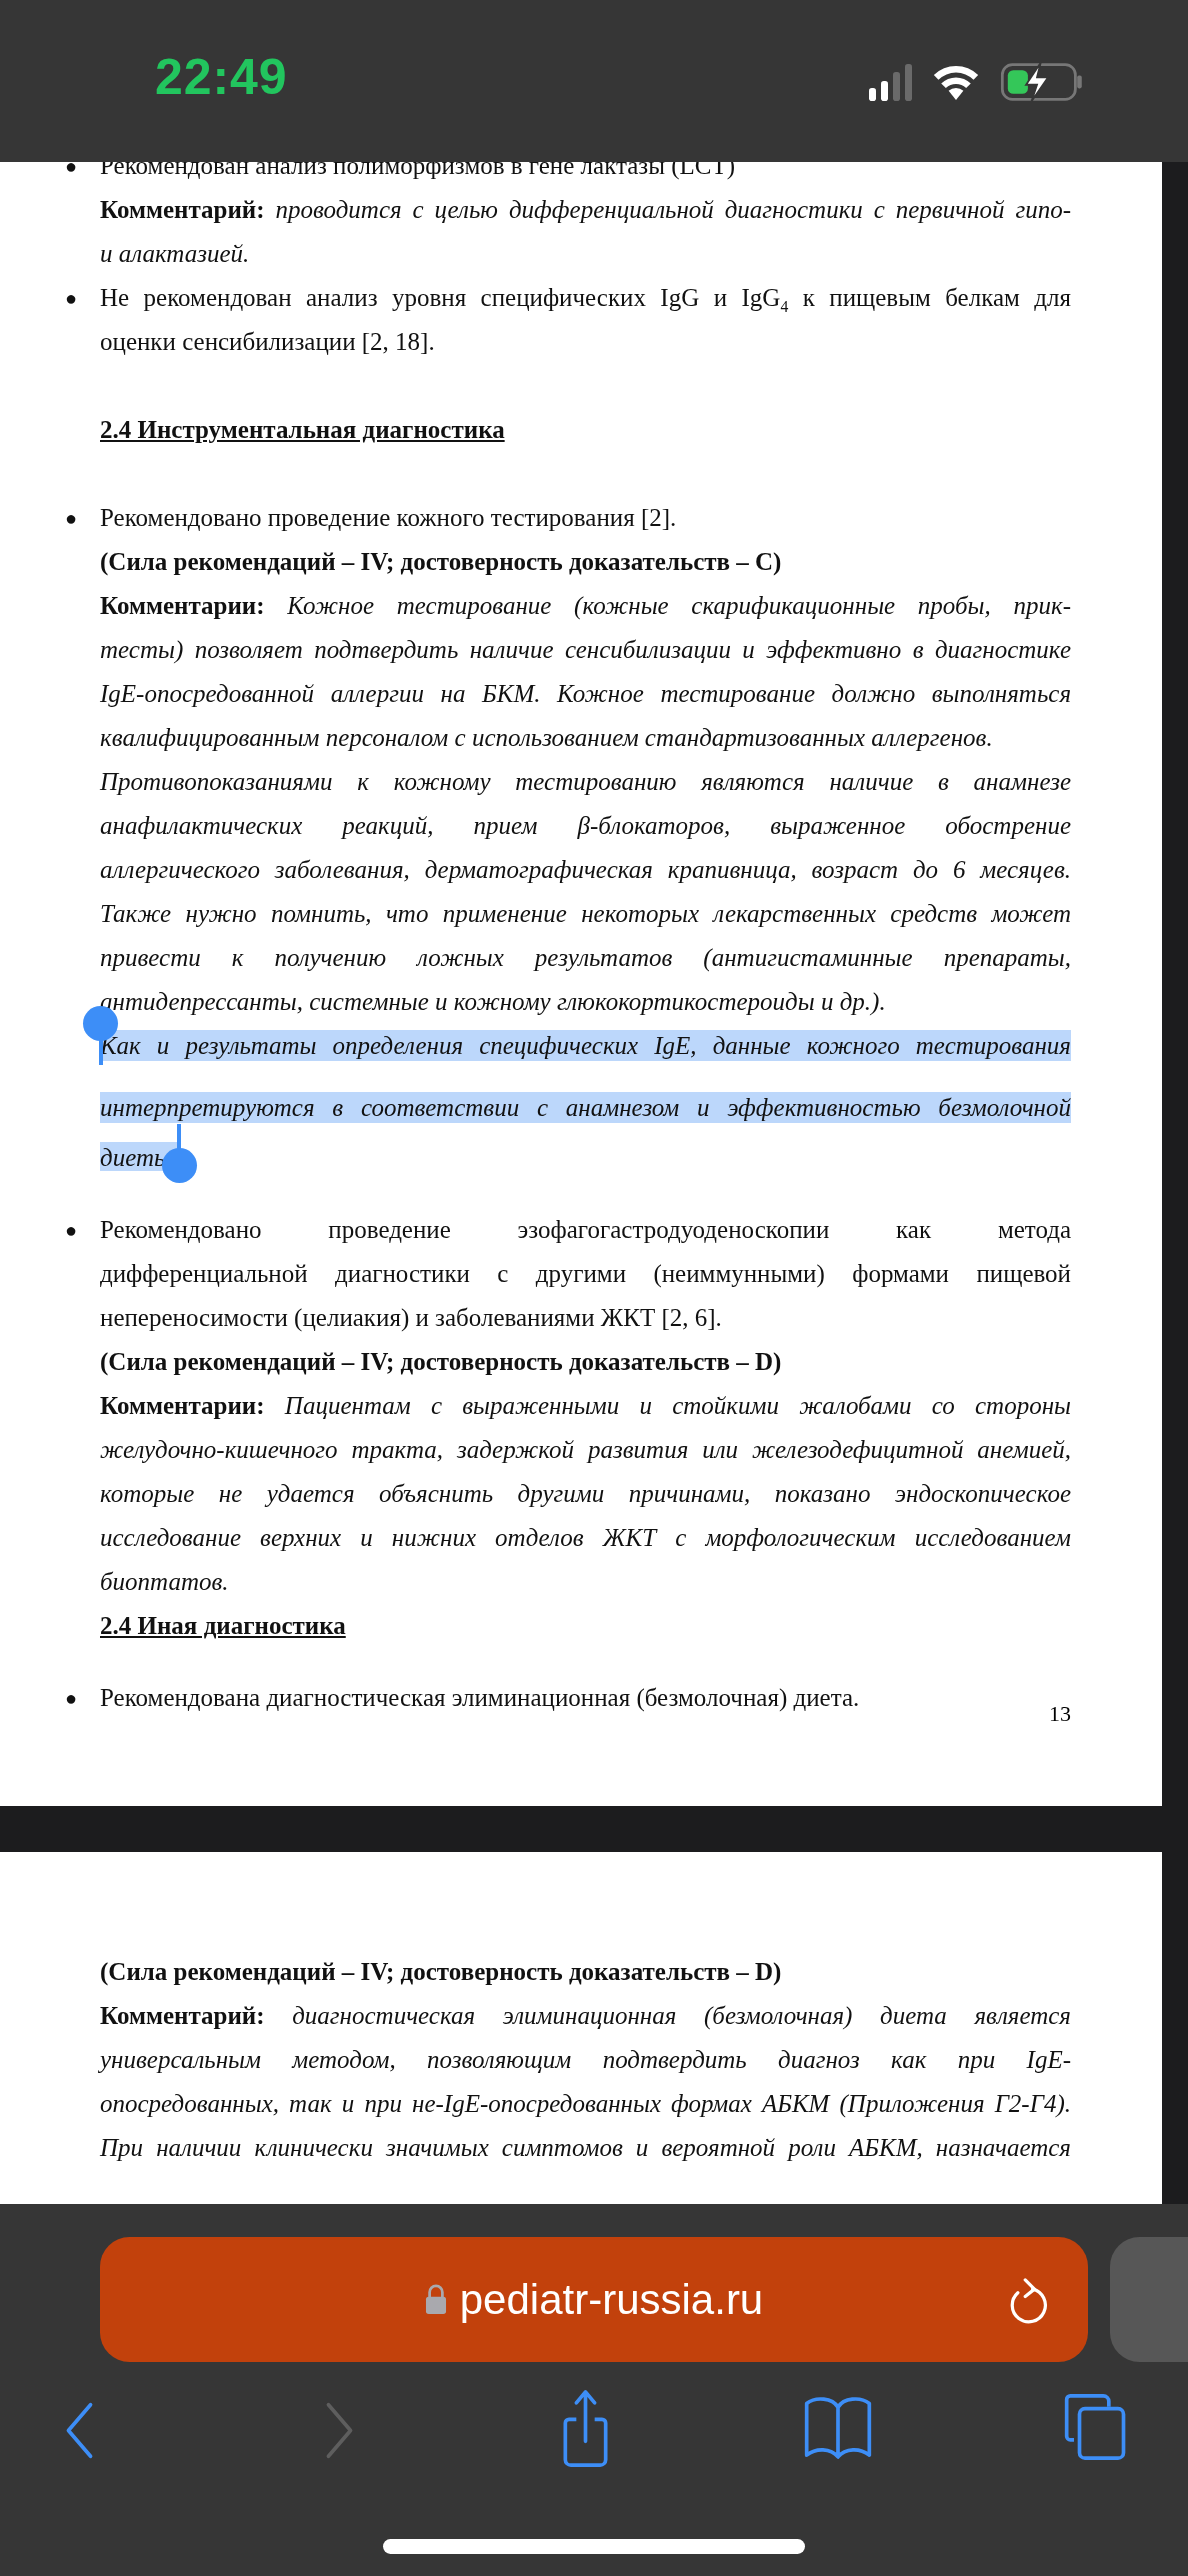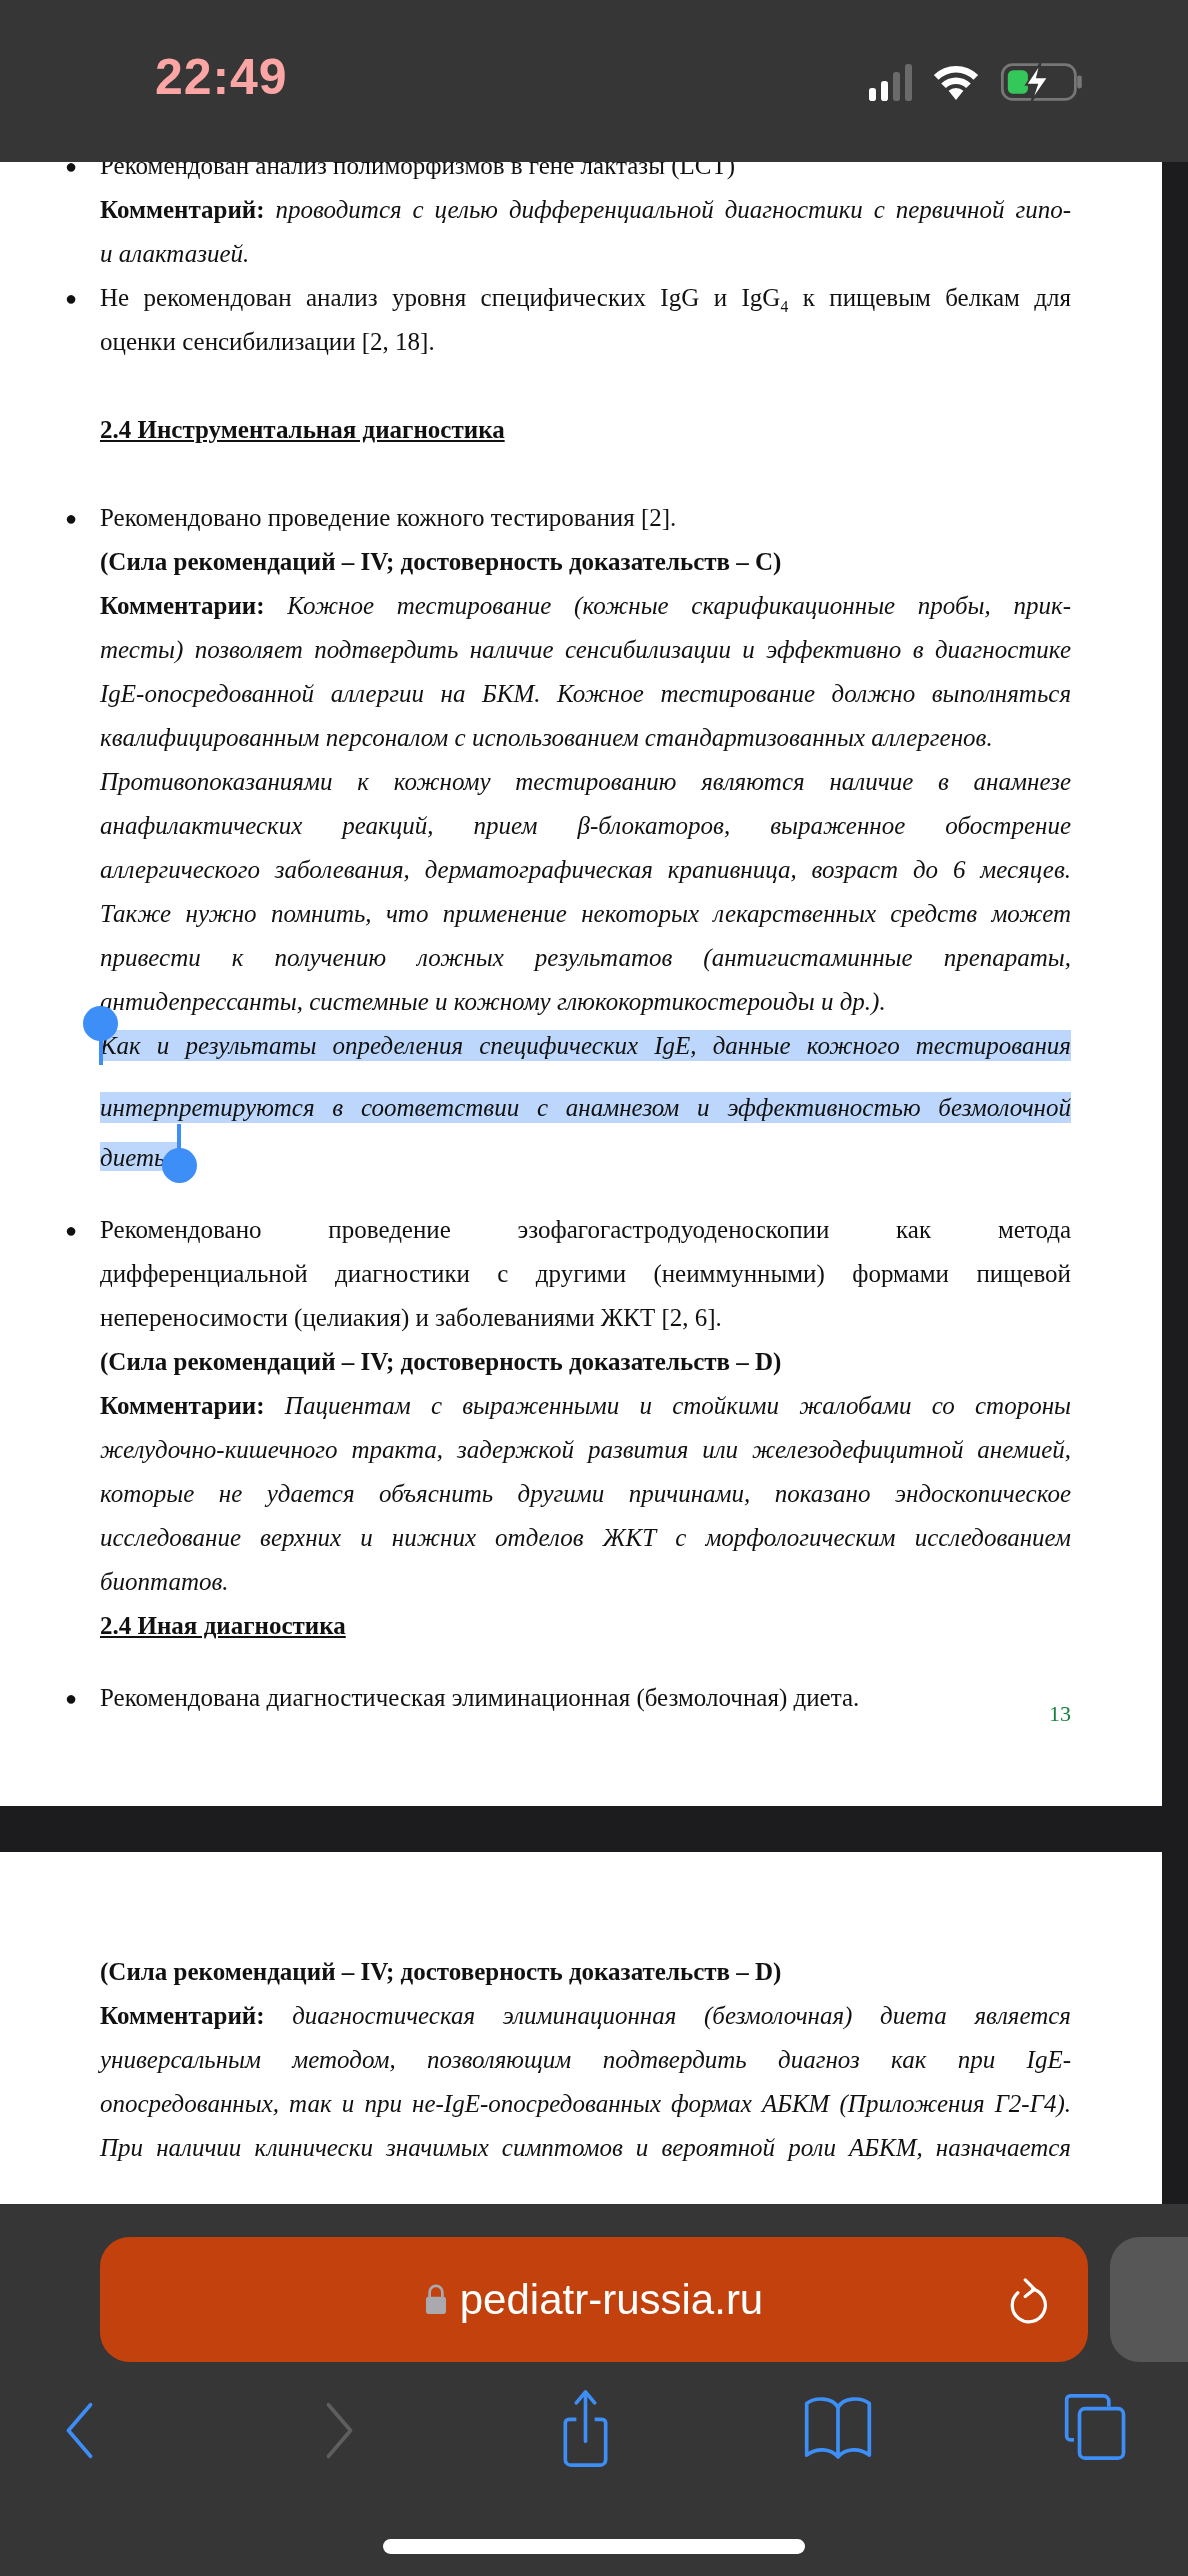--- a/index.html
+++ b/index.html
@@ -1,21 +1,21 @@
 <!DOCTYPE html>
 <html style="font-size:14.7px"><head>
 <meta charset="utf-8">
 <style>
   * { box-sizing: border-box; margin: 0; padding: 0; }
   html, body { width: 1188px; height: 2576px; overflow: hidden; background: #1c1c1e; }
   body { position: relative; font-family: "Liberation Serif", serif; }
 
   
   .statusbar { position: absolute; left: 0; top: 0; width: 1188px; height: 162px; background: #363636; z-index: 5; }
-  .time { position: absolute; left: 155px; top: 48px; font-family: "Liberation Sans", sans-serif; font-size: 50px; font-weight: 600; color: #fca5a5; letter-spacing: 0.9px; }
+  .time { position: absolute; left: 155px; top: 48px; font-family: "Liberation Sans", sans-serif; font-size: 50px; font-weight: 600; color: #22c55e; letter-spacing: 0.9px; }
   .status-icons { position: absolute; right: 103px; top: 61px; display: flex; align-items: center; gap: 20px; }
   .signal { display: flex; align-items: flex-end; gap: 4.6px; height: 37px; }
   .signal span { width: 7.4px; border-radius: 2.8px; background: #fff; }
   .signal span.dim { background: #6a6a6a; }
 
   
   .doc { position: absolute; left: 0; top: 162px; width: 1188px; height: 2045px; background: #1c1c1e; overflow: hidden; }
   .page { position: absolute; left: 0; width: 1163px; background: #fff; }
   .page1 { top: -18.4px; height: 1662px; }
   .page2 { top: 1690px; height: 461px; }
@@ -25,21 +25,21 @@
   .line { display: block; height: 44px; white-space: nowrap; }
   .just { text-align: justify; text-align-last: justify; white-space: normal; }
   .bullet { position: absolute; left: -35px; font-size: 20px; }
   .item { position: relative; }
   .b { font-weight: bold; }
   .i { font-style: italic; }
   .heading { font-weight: bold; text-decoration: underline; }
   .sel { background: #bcd7fb; }
   .handle { position: absolute; width: 35px; height: 35px; border-radius: 50%; background: #3d8ef7; }
   .caret { position: absolute; width: 3.7px; background: #3d8ef7; }
-  .pageno { position: absolute; right: 92px; font-size: 22px; color: #15803d; }
+  .pageno { position: absolute; right: 92px; font-size: 22px; color: #000000; }
 
   
   .bottombar { position: absolute; left: 0; top: 2204px; width: 1188px; height: 372px; background: #363636; z-index: 5; }
   .urlbar { position: absolute; left: 100px; top: 33px; width: 988px; height: 125px; border-radius: 29.5px; background: #c2410c; display: flex; align-items: center; justify-content: center; gap: 13px; }
   .urlbar .url { font-family: "Liberation Sans", sans-serif; font-size: 42px; color: #fff; }
   .urlbar-next { position: absolute; left: 1110px; top: 33px; width: 184px; height: 125px; border-radius: 29.5px; background: #575757; }
   .reload { position: absolute; right: 37px; top: 39px; }
   .toolbar { position: absolute; top: 197px; left: 0; width: 1188px; height: 92px; }
   .tb { position: absolute; top: 0; }
   .home-indicator { position: absolute; left: 383px; top: 335px; width: 422px; height: 14.7px; border-radius: 7.4px; background: #fff; }

